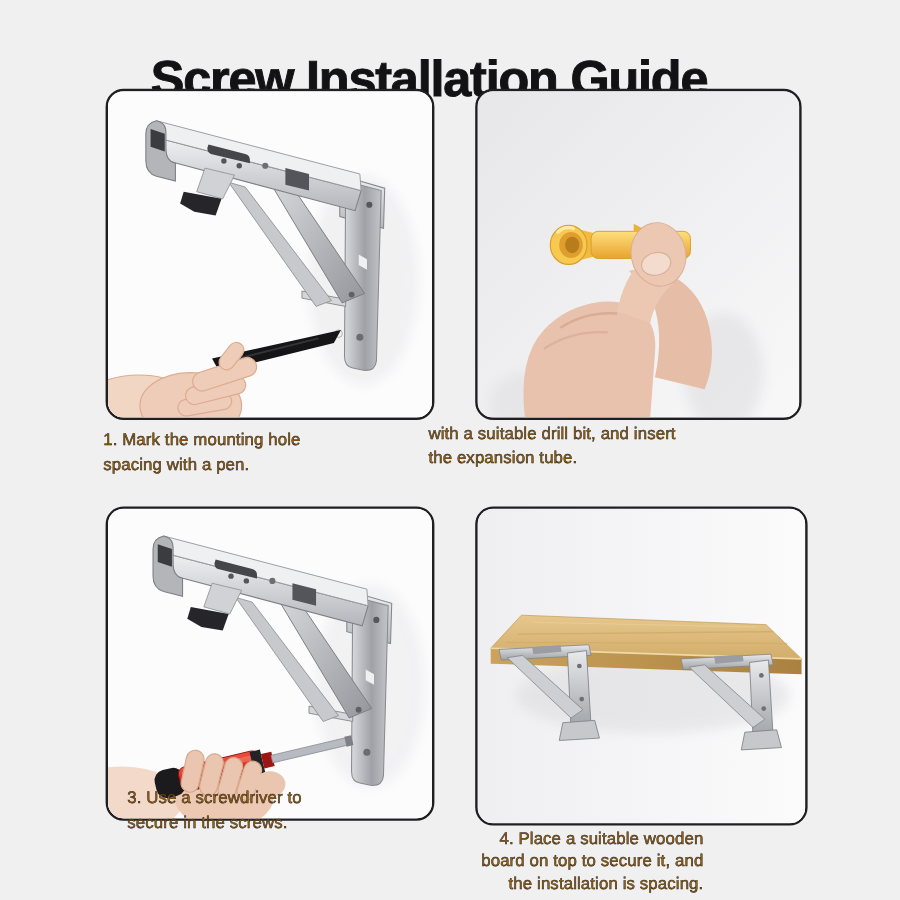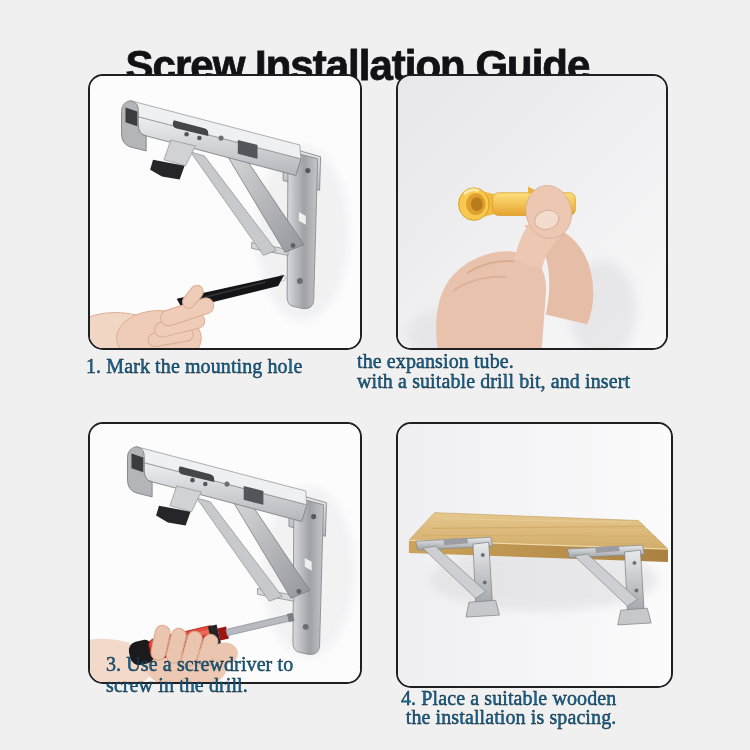--- a/index.html
+++ b/index.html
@@ -19,24 +19,23 @@
     position:absolute;background:#fcfcfd;
     border:2px solid #1f1f22;border-radius:15px;
     overflow:hidden;box-sizing:border-box;
   }
   .panel svg{display:block;width:100%;height:100%;}
   #panel-1{left:88px;top:74px;width:274px;height:276px;}
   #panel-2{left:396px;top:74px;width:272px;height:276px;}
   #panel-3{left:88px;top:422px;width:274px;height:262px;}
   #panel-4{left:396px;top:422px;width:277px;height:266px;}
   .caption{
-    position:absolute;font-size:20px;line-height:21px;
-    color:#0369a1;-webkit-text-stroke:0.4px #1b1b1d;
+    position:absolute;font-size:14px;line-height:21px;
+    color:#a16207;-webkit-text-stroke:0.4px #1b1b1d;
     letter-spacing:0.1px;
-    font-family:Liberation Serif, serif;
   }
   .caption div{white-space:nowrap;}
   #caption-1{left:86px;top:356px;}
   #caption-2{left:357px;top:352px;line-height:19.5px;}
   #caption-3{left:106px;top:654px;}
   #caption-4{left:401px;top:689px;line-height:19px;text-align:right;}
 </style>
 </head>
 <body>
 
@@ -211,28 +210,30 @@
       <path d="M11,118 L274,127 L274,140 L11,131 Z" fill="url(#g-woodfront)"></path>
       <path d="M11,118 L274,127" stroke="#f0d9a8" stroke-width="1.4"></path>
     </g>
     <use href="#miniBracket" xlink:href="#miniBracket" transform="translate(18,115)"></use>
     <use href="#miniBracket" xlink:href="#miniBracket" transform="translate(172,123)"></use>
   </svg>
 </section>
 
 <div class="caption" id="caption-1">
   <div>1. Mark the mounting hole</div>
+  <div>spacing with a pen.</div>
 </div>
 
 <div class="caption" id="caption-2">
+  <div>with a suitable drill bit, and insert</div>
   <div>the expansion tube.</div>
-  <div>with a suitable drill bit, and insert</div>
 </div>
 
 <div class="caption" id="caption-3">
   <div>3. Use a screwdriver to</div>
-  <div>screw in the drill.</div>
+  <div>secure in the screws.</div>
 </div>
 
 <div class="caption" id="caption-4">
   <div>4. Place a suitable wooden</div>
+  <div>board on top to secure it, and</div>
   <div>the installation is spacing.</div>
 </div>
 
 </body></html>

